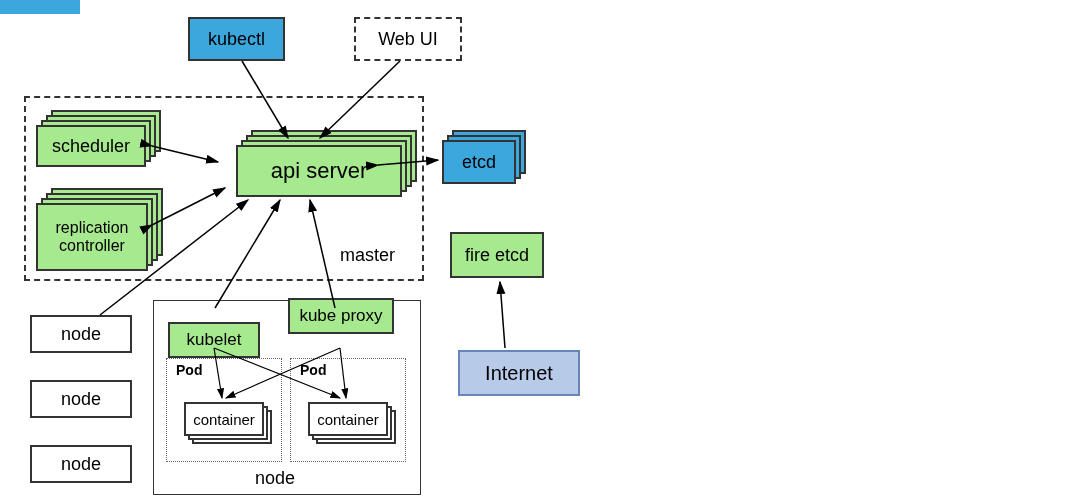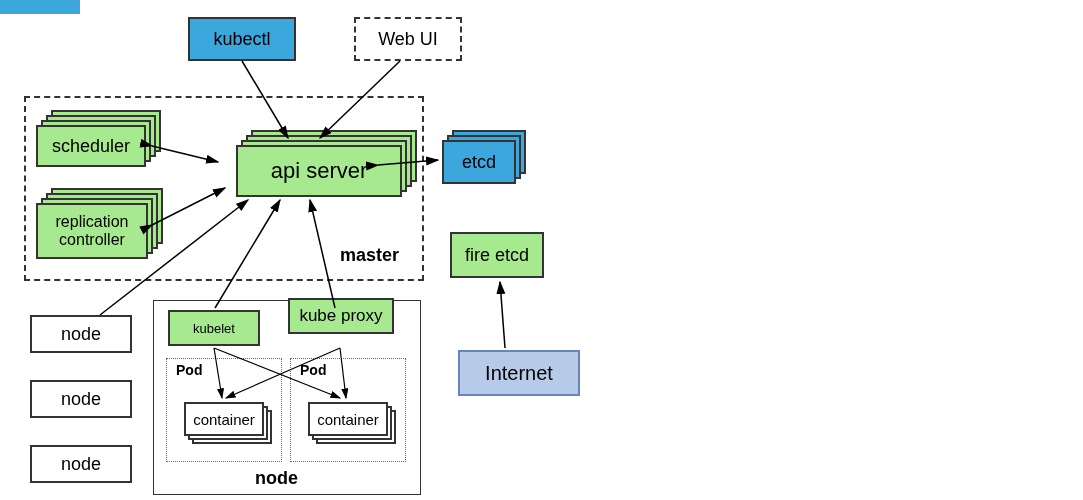--- a/index.html
+++ b/index.html
@@ -28,21 +28,21 @@
   .dashed { border-style: dashed; background: transparent; align-items: center; }
   .stack { box-shadow: 5px -5px 0 -2px #fff, 5px -5px 0 0 #333,
                        10px -10px 0 -2px #fff, 10px -10px 0 0 #333; }
   .stack.green { box-shadow: 5px -5px 0 -2px #a6e98e, 5px -5px 0 0 #333,
                              10px -10px 0 -2px #a6e98e, 10px -10px 0 0 #333,
                              15px -15px 0 -2px #a6e98e, 15px -15px 0 0 #333; }
   .stack.blue { box-shadow: 5px -5px 0 -2px #3ba7dd, 5px -5px 0 0 #333,
                             10px -10px 0 -2px #3ba7dd, 10px -10px 0 0 #333; }
   .stack.small { box-shadow: 4px 4px 0 -2px #fff, 4px 4px 0 0 #333,
                              8px 8px 0 -2px #fff, 8px 8px 0 0 #333; }
-  .label { position:absolute; font-size:18px;font-weight:bold; }
+  .label { position:absolute; font-size:18px; }
   .smalllabel { position:absolute; font-size:14px;font-weight:bold; }
 
   .bullets {
     position: absolute;
     left: 585px;
     top: 20px;
     width: 490px;
     font-size: 22px;
     line-height: 1.55;
   }
@@ -51,36 +51,36 @@
 
   svg.arrows { position:absolute; left:0; top:0; width:580px; height:500px; pointer-events:none; }
 
   .topbar { position:absolute; left:0; top:0; width:80px; height:14px; background:#3ba7dd; }
 </style>
 </head>
 <body>
 
 <div class="topbar"></div>
 
-<div class="box blue" style="left:188px; top:17px; width:108px; height:44px;">
+<div class="box blue" style="left:188px; top:17px; width:97px; height:44px;">
   <span>kubectl</span>
 </div>
 
 <div class="box dashed" style="left:354px; top:17px; width:108px; height:44px;">
   <span>Web UI</span>
 </div>
 
 <div class="box dashed" style="left:24px; top:96px; width:400px; height:185px; border-width:2px;"></div>
 <div class="label" style="left:340px; top:245px;">master</div>
 
 <div class="box green stack" style="left:36px; top:125px; width:110px; height:42px;">
   <span>scheduler</span>
 </div>
 
-<div class="box green stack" style="left:36px; top:203px; width:112px; height:56px; font-size:16px; text-align:center; white-space:pre-line; line-height:1.1;">
+<div class="box green stack" style="left:36px; top:203px; width:112px; height:68px; font-size:16px; text-align:center; white-space:pre-line; line-height:1.1;">
   <span>replication
 controller</span>
 </div>
 
 <div class="box green stack" style="left:236px; top:145px; width:166px; height:52px; font-size:22px;">
   <span>api server</span>
 </div>
 
 <div class="box blue stack" style="left:442px; top:140px; width:74px; height:44px;">
   <span>etcd</span>
@@ -100,21 +100,21 @@
 <div class="box" style="left:30px; top:380px; width:102px; height:38px;">
   <span>node</span>
 </div>
 <div class="box" style="left:30px; top:445px; width:102px; height:38px;">
   <span>node</span>
 </div>
 
 <div class="box" style="left:153px; top:300px; width:268px; height:195px; border-width:1px;"></div>
 <div class="label" style="left:255px; top:468px;">node</div>
 
-<div class="box green" style="left:168px; top:310px; width:92px; height:36px; font-size:13px;">
+<div class="box green" style="left:168px; top:322px; width:92px; height:36px; font-size:17px;">
   <span>kubelet</span>
 </div>
 
 <div class="box green" style="left:288px; top:298px; width:106px; height:36px; font-size:17px;">
   <span>kube proxy</span>
 </div>
 
 <div class="box" style="left:166px; top:358px; width:116px; height:104px; border:1px dotted #666; background:transparent;"></div>
 <div class="smalllabel" style="left:176px; top:362px;">Pod</div>
 <div class="box stack small" style="left:184px; top:402px; width:80px; height:34px; font-size:15px;">

